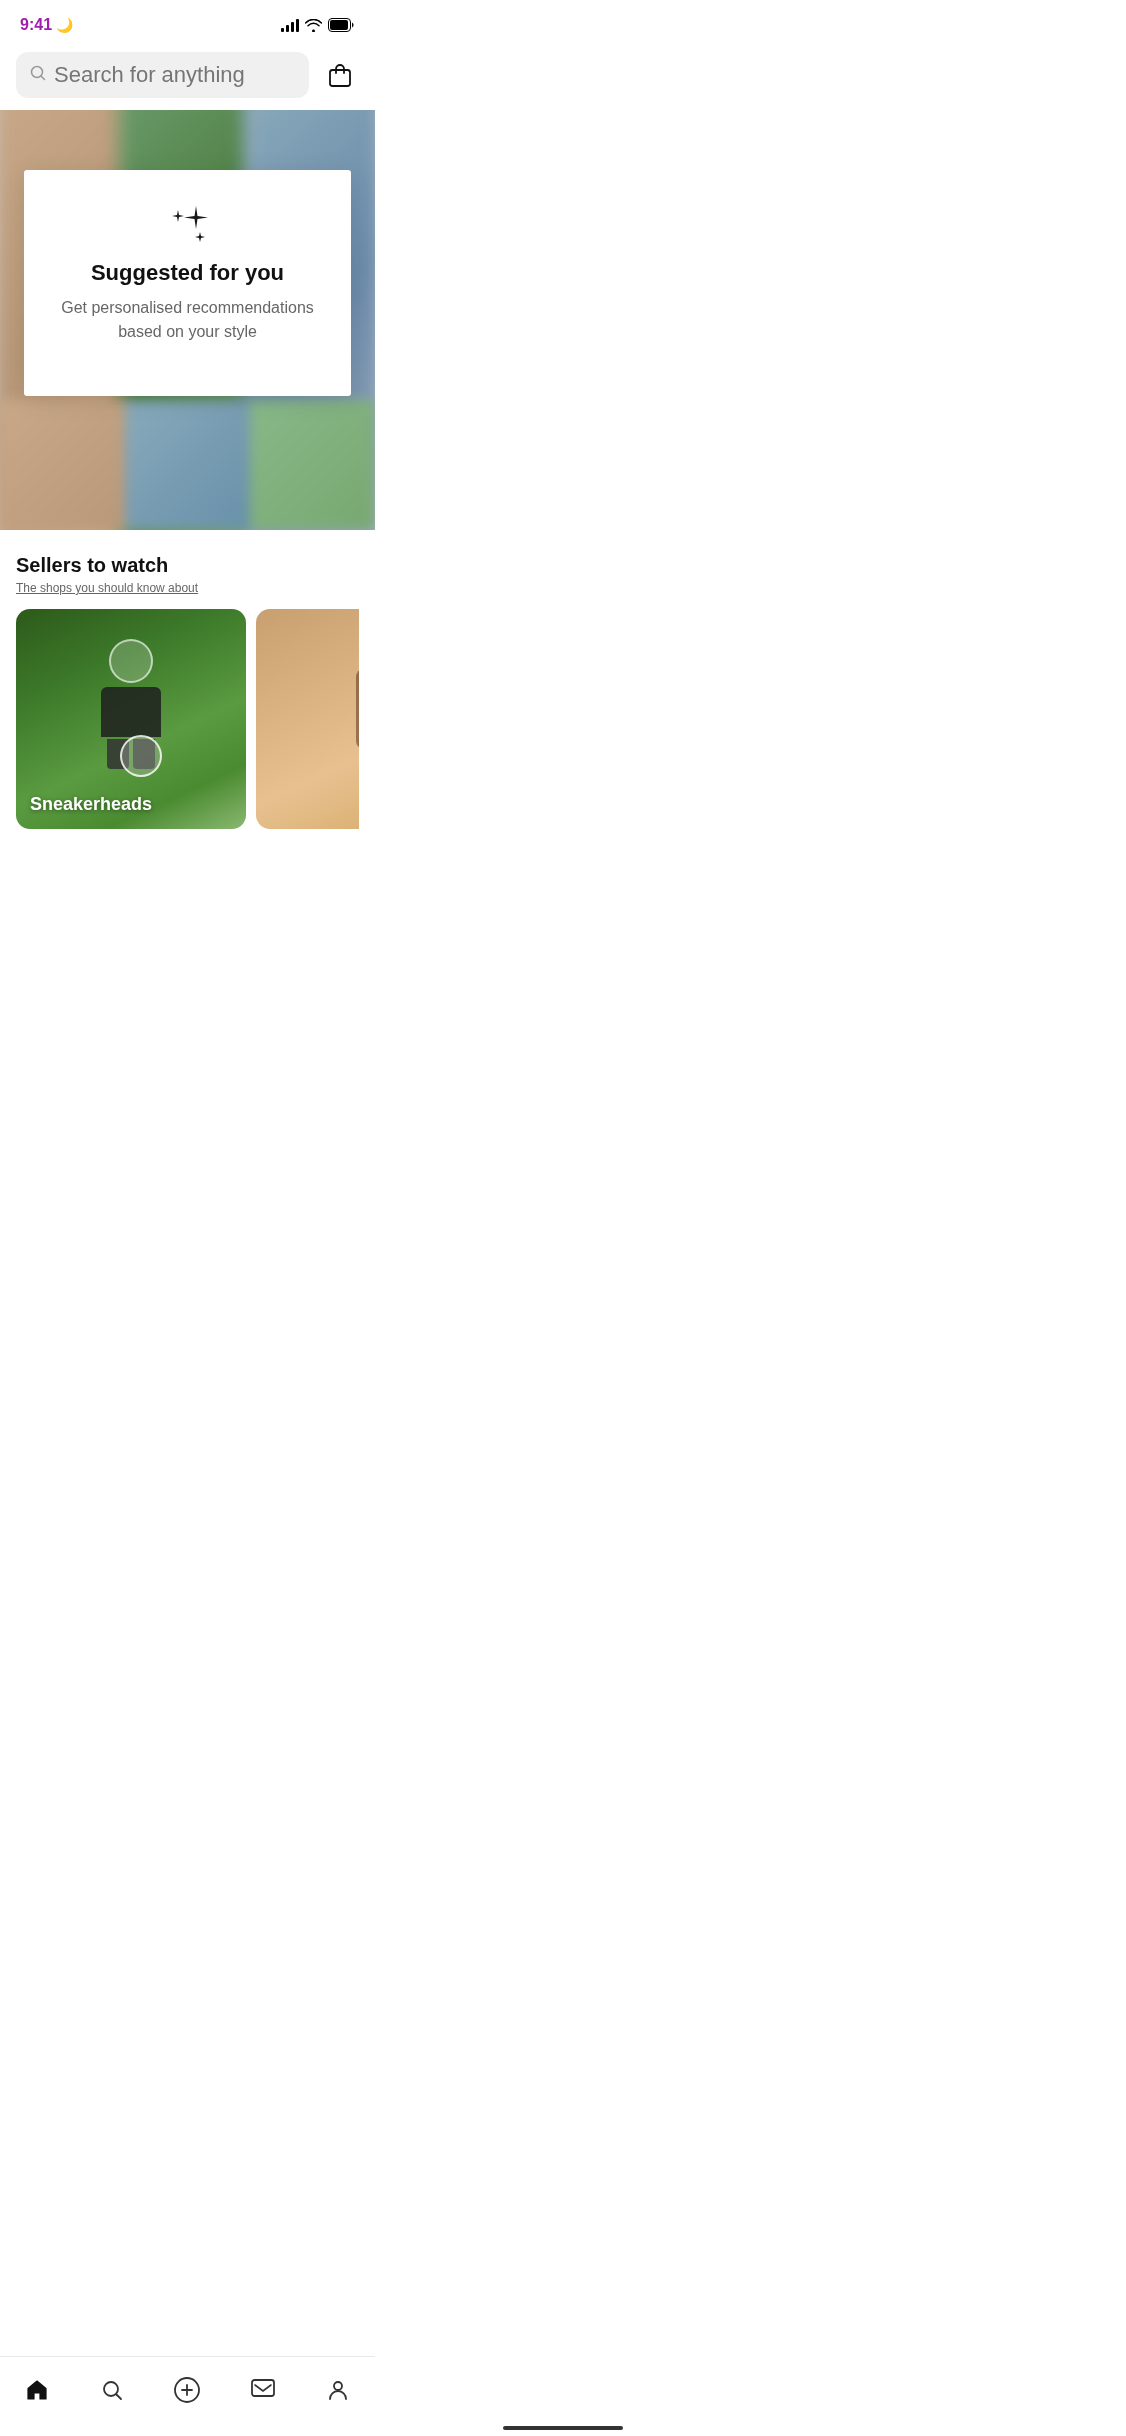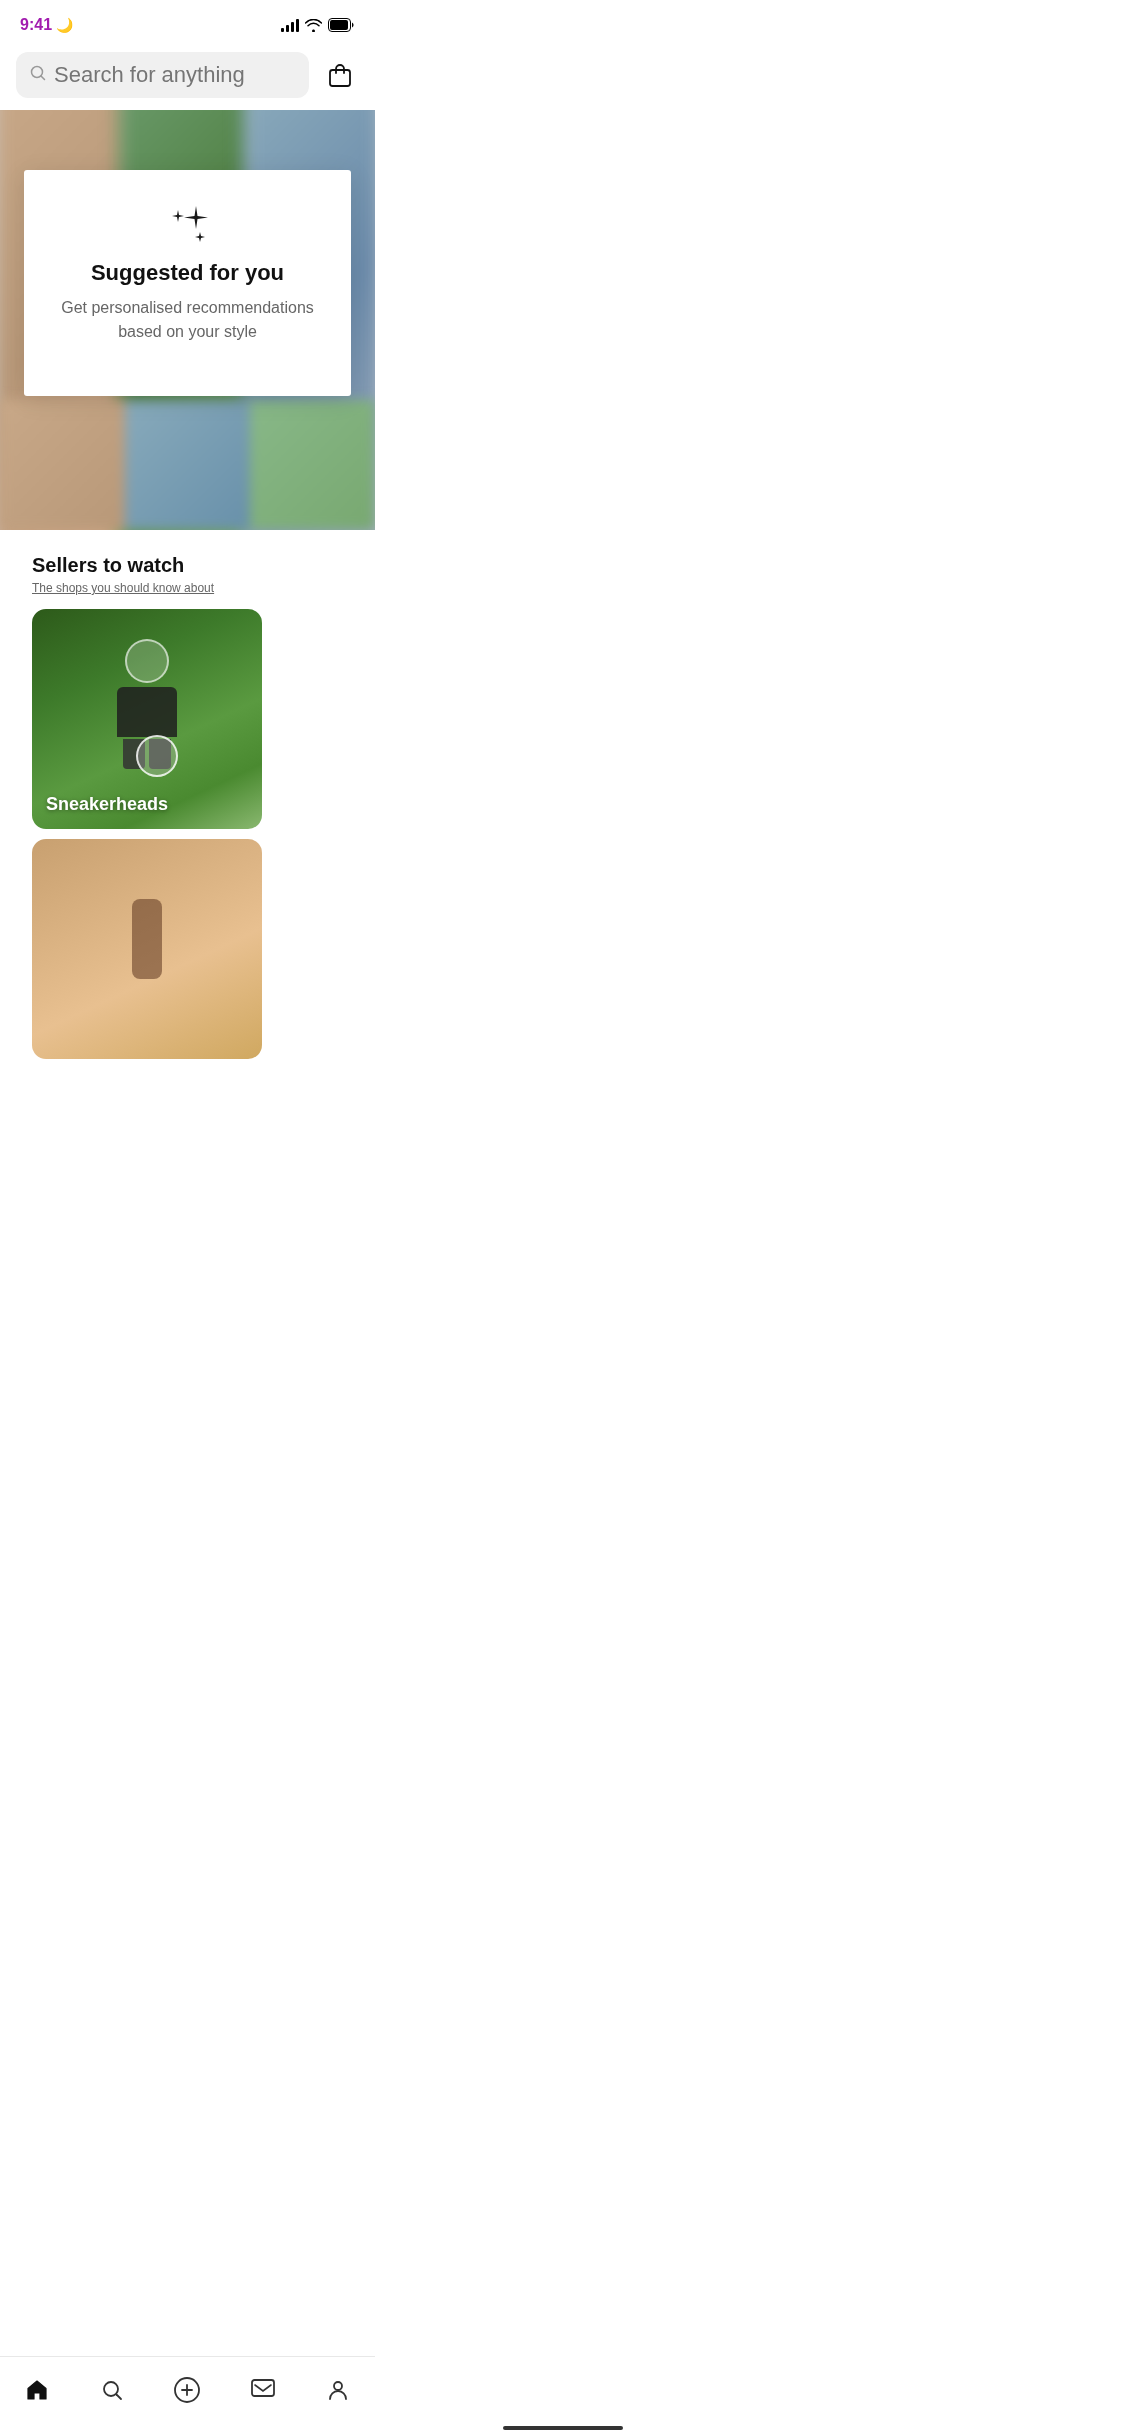--- a/index.html
+++ b/index.html
@@ -165,40 +165,39 @@
       border-radius: 10px;
       padding: 16px;
       font-size: 17px;
       font-weight: 600;
       cursor: pointer;
       letter-spacing: 0.2px;
     }
 
     
     .section {
-      padding: 24px 16px 16px 32px;
+      padding: 24px 16px 16px 16px;
     }
     .section-title {
       font-size: 20px;
       font-weight: 700;
       color: #111;
       margin-bottom: 4px;
     }
     .section-subtitle {
       font-size: 12px;
       color: #666;
       margin-bottom: 14px;
       text-decoration: underline;
     }
     .sellers-row {
       display: flex;
       gap: 10px;
       overflow-x: auto;
       padding-bottom: 4px;
-      flex-direction: column;
     }
     .seller-card {
       position: relative;
       border-radius: 14px;
       overflow: hidden;
       flex-shrink: 0;
       width: 230px;
       height: 220px;
     }
     .seller-card-bg-sneakers {

